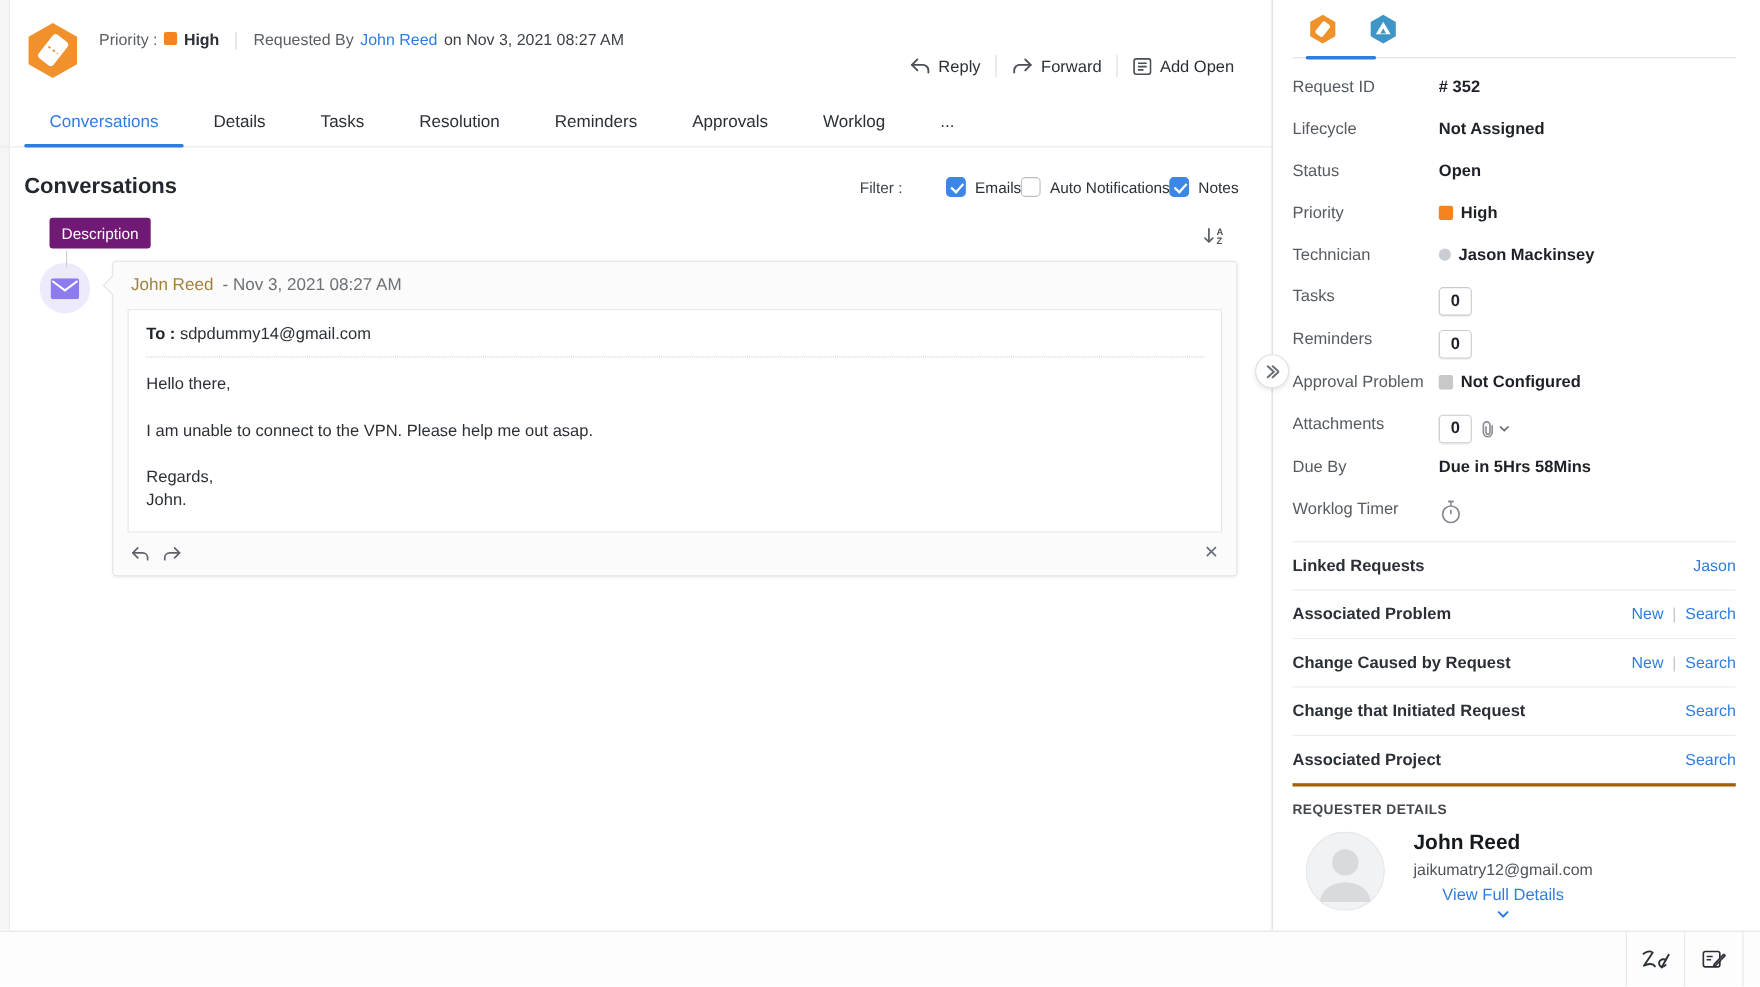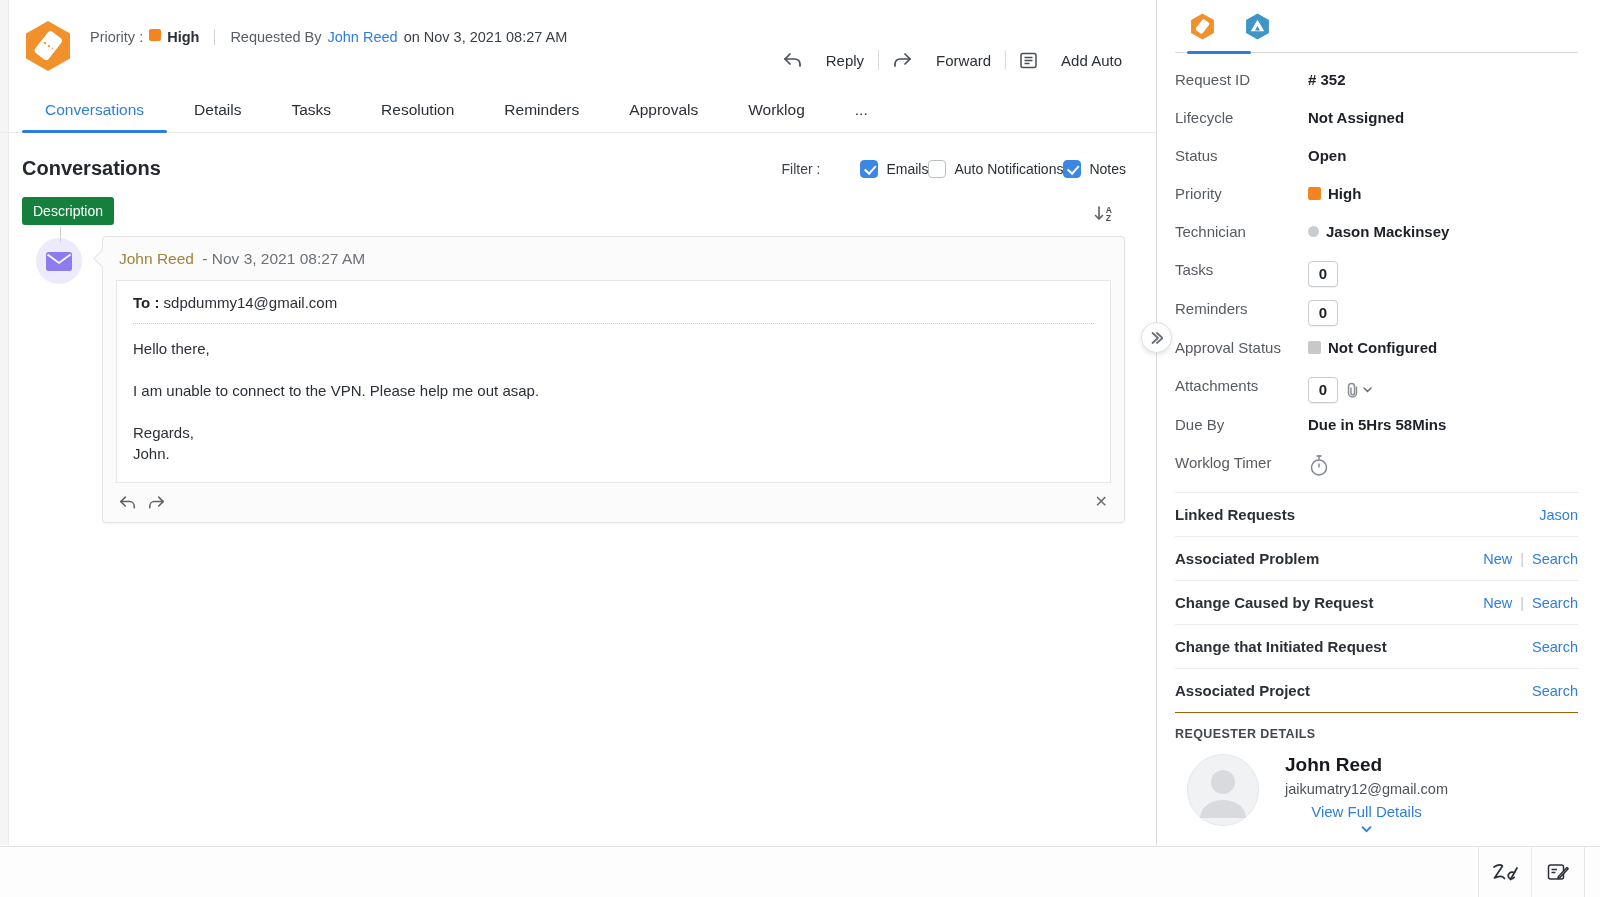--- a/index.html
+++ b/index.html
@@ -12,41 +12,41 @@
   .ticket-hex{flex:none;display:block;}
   .header-text{margin-left:16px;}
   .page-title{font-size:23px;margin:1px 0 0;color:#2b3037;font-weight:700;letter-spacing:.2px;}
   .meta-row{display:flex;align-items:flex-start;gap:6px;margin-top:9px;font-size:14.5px;color:#595e64;white-space:nowrap;}
   .prio-swatch{width:12px;height:12px;background:#f5831f;border-radius:2px;display:inline-block;}
   .meta-strong{color:#2b3037;font-weight:700;}
   .meta-divider{width:1px;height:16px;background:#d6d6d6;margin:0 9px;}
   .link{color:#2e7de0;text-decoration:none;cursor:pointer;}
   .meta-dark{color:#3a3f45;}
   .header-actions{margin-left:auto;display:flex;align-items:center;margin-top:30px;font-size:15px;color:#2b3037;white-space:nowrap;}
-  .action{display:flex;align-items:center;gap:24px;cursor:pointer;}
+  .action{display:flex;align-items:center;gap:7px;cursor:pointer;}
   .action-divider{width:1px;height:20px;background:#dcdcdc;margin:0 14px;}
   
   .tabs-row{display:flex;margin-top:15px;border-bottom:1px solid #eaeaea;padding-left:20px;}
   .tab{padding:10px 25px 13px;font-size:15.5px;color:#2b3036;position:relative;cursor:pointer;}
   .tab.active{color:#2e7de0;}
   .tab.active::after{content:'';position:absolute;left:2px;right:2px;bottom:-1px;height:3px;background:#2e7de0;border-radius:2px;}
   
   .conv-toolbar{display:flex;align-items:center;padding:24px 30px 0 22px;}
   .conv-heading{font-size:20px;margin:0;color:#23282e;font-weight:700;}
   .filters{margin-left:auto;display:flex;align-items:center;font-size:14px;gap:40px;}
   .filter-label{color:#3e434a;}
   .filter-item{display:flex;align-items:center;gap:8px;cursor:pointer;}
   .cb{width:18px;height:18px;border:1.5px solid #b9bec5;border-radius:4px;background:#fff;box-sizing:border-box;position:relative;flex:none;}
   .cb.checked{background:#3d87e4;border-color:#3d87e4;}
   .cb.checked::after{content:'';position:absolute;left:5.5px;top:2.5px;width:4.5px;height:8.5px;border:solid #fff;border-width:0 2px 2px 0;transform:rotate(42deg);}
   .filter-text{color:#2b3037;}
   
   .badge-sort-row{display:flex;align-items:flex-start;padding:17px 44px 0 22px;}
   .desc-wrap{position:relative;}
-  .desc-badge{background:#15803d;color:#fff;font-size:14px;padding:6px 11px;border-radius:3px;display:inline-block;}
+  .desc-badge{background:#701a75;color:#fff;font-size:14px;padding:6px 11px;border-radius:3px;display:inline-block;margin-left:23px;}
   .desc-connector{position:absolute;left:38px;top:30px;width:1px;height:15px;background:#cfcfcf;}
   .sort-btn{margin-left:auto;display:flex;align-items:flex-start;gap:2px;cursor:pointer;margin-top:8px;}
   .sort-letters{display:flex;flex-direction:column;font-size:8.5px;line-height:8px;font-weight:700;color:#4a4f55;margin-top:1px;}
   
   .email-row{display:flex;padding:0 31px 0 36px;margin-top:11px;}
   .email-avatar{width:46px;height:46px;border-radius:50%;background:#edebfb;display:flex;align-items:center;justify-content:center;flex:none;margin-top:2px;}
   .email-card{flex:1;margin-left:20px;background:#fbfbfb;border:1px solid #e3e3e3;border-radius:4px;position:relative;box-shadow:0 1px 3px rgba(0,0,0,.05);}
   .card-pointer{position:absolute;left:-7px;top:15px;width:12px;height:12px;background:#fbfbfb;border-left:1px solid #e3e3e3;border-bottom:1px solid #e3e3e3;transform:rotate(45deg);}
   .card-header{padding:13px 16px 12px;font-size:15.5px;cursor:default;}
   .sender{color:#a1813c;}
@@ -68,21 +68,21 @@
   .sb-active-bar{position:absolute;left:12px;bottom:-2px;width:64px;height:3px;background:#2e7de0;border-radius:2px;}
   .props{margin-top:18px;}
   .prop-row{display:flex;align-items:flex-start;min-height:25px;margin-bottom:13px;}
   .prop-label{width:133px;flex:none;font-size:15px;color:#565b61;}
   .prop-value-cell{display:flex;align-items:center;gap:7px;font-size:15px;color:#1d2127;font-weight:700;}
   .swatch{width:13px;height:13px;border-radius:2px;flex:none;}
   .dot{width:11px;height:11px;border-radius:50%;flex:none;}
   .count-box{min-width:12px;padding:3px 8px 4px;border:1px solid #c8ccd0;border-radius:4px;text-align:center;background:#fff;box-shadow:0 1px 1px rgba(0,0,0,.06);font-weight:700;cursor:pointer;}
   .clip-wrap{display:flex;align-items:center;gap:3px;cursor:pointer;}
   .timer-wrap{display:flex;cursor:pointer;}
-  .sb-sections{margin-top:8px;border-bottom:1px solid #a16207;}
+  .sb-sections{margin-top:8px;border-bottom:3px solid #a16207;}
   .section-row{display:flex;align-items:center;border-top:1px solid #ececec;padding:13px 0;}
   .section-label{font-size:15px;font-weight:700;color:#2b3036;}
   .section-actions{margin-left:auto;display:flex;align-items:center;gap:8px;font-size:14.5px;}
   .s-link{color:#2e7de0;cursor:pointer;text-decoration:none;}
   .s-sep{color:#c6c6c6;}
   .requester{padding-top:14px;}
   .req-title{font-size:12.5px;font-weight:700;color:#42474d;letter-spacing:.4px;}
   .req-body{display:flex;margin-top:13px;padding-left:12px;}
   .req-avatar{flex:none;}
   .req-info{margin-left:26px;}
@@ -144,21 +144,21 @@
           <span>Forward</span>
         </span>
         <span class="action-divider"></span>
         <span class="action">
           <svg width="17" height="17" viewBox="0 0 17 17" fill="none" stroke="#4a4f55" stroke-width="1.5">
             <rect x="1" y="1.5" width="15" height="14" rx="2"></rect>
             <line x1="4.5" y1="5.5" x2="12.5" y2="5.5"></line>
               <line x1="4.5" y1="8.5" x2="12.5" y2="8.5"></line>
               <line x1="4.5" y1="11.5" x2="9.5" y2="11.5"></line>
           </svg>
-          <span>Add Auto</span>
+          <span>Add Open</span>
         </span>
       </div>
     </div>
 
     <div class="tabs-row">
 
         <span class="tab active"><span></span><span class="tab-label">Conversations</span></span>
 
         <span class="tab"><span></span><span class="tab-label">Details</span></span>
 
@@ -352,21 +352,21 @@
         <div class="prop-row">
           <span class="prop-label">Reminders</span>
           <span class="prop-value-cell">
 
             <span class="count-box">0</span>
 
           </span>
         </div>
 
         <div class="prop-row">
-          <span class="prop-label">Approval Status</span>
+          <span class="prop-label">Approval Problem</span>
           <span class="prop-value-cell">
             <span class="swatch" style="background-color: rgb(200, 200, 200);"></span>
 
             <span class="prop-value">Not Configured</span>
 
           </span>
         </div>
 
         <div class="prop-row">
           <span class="prop-label">Attachments</span>

